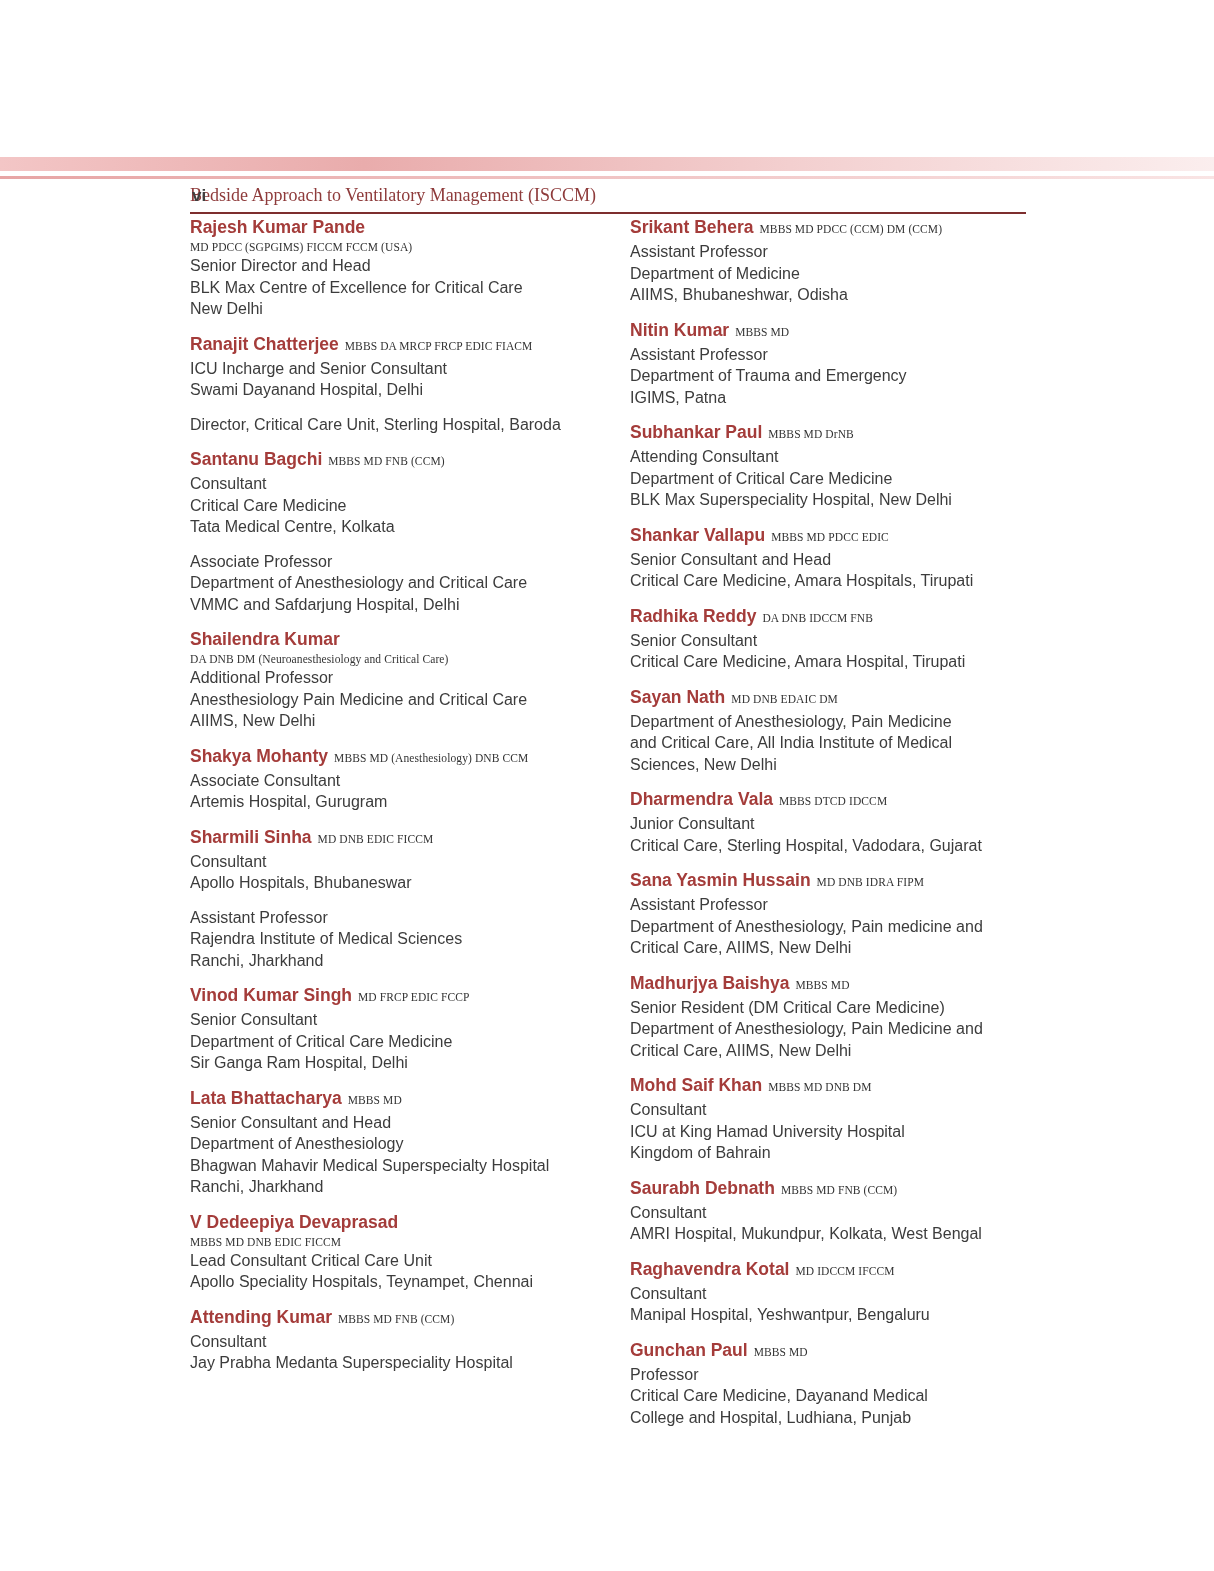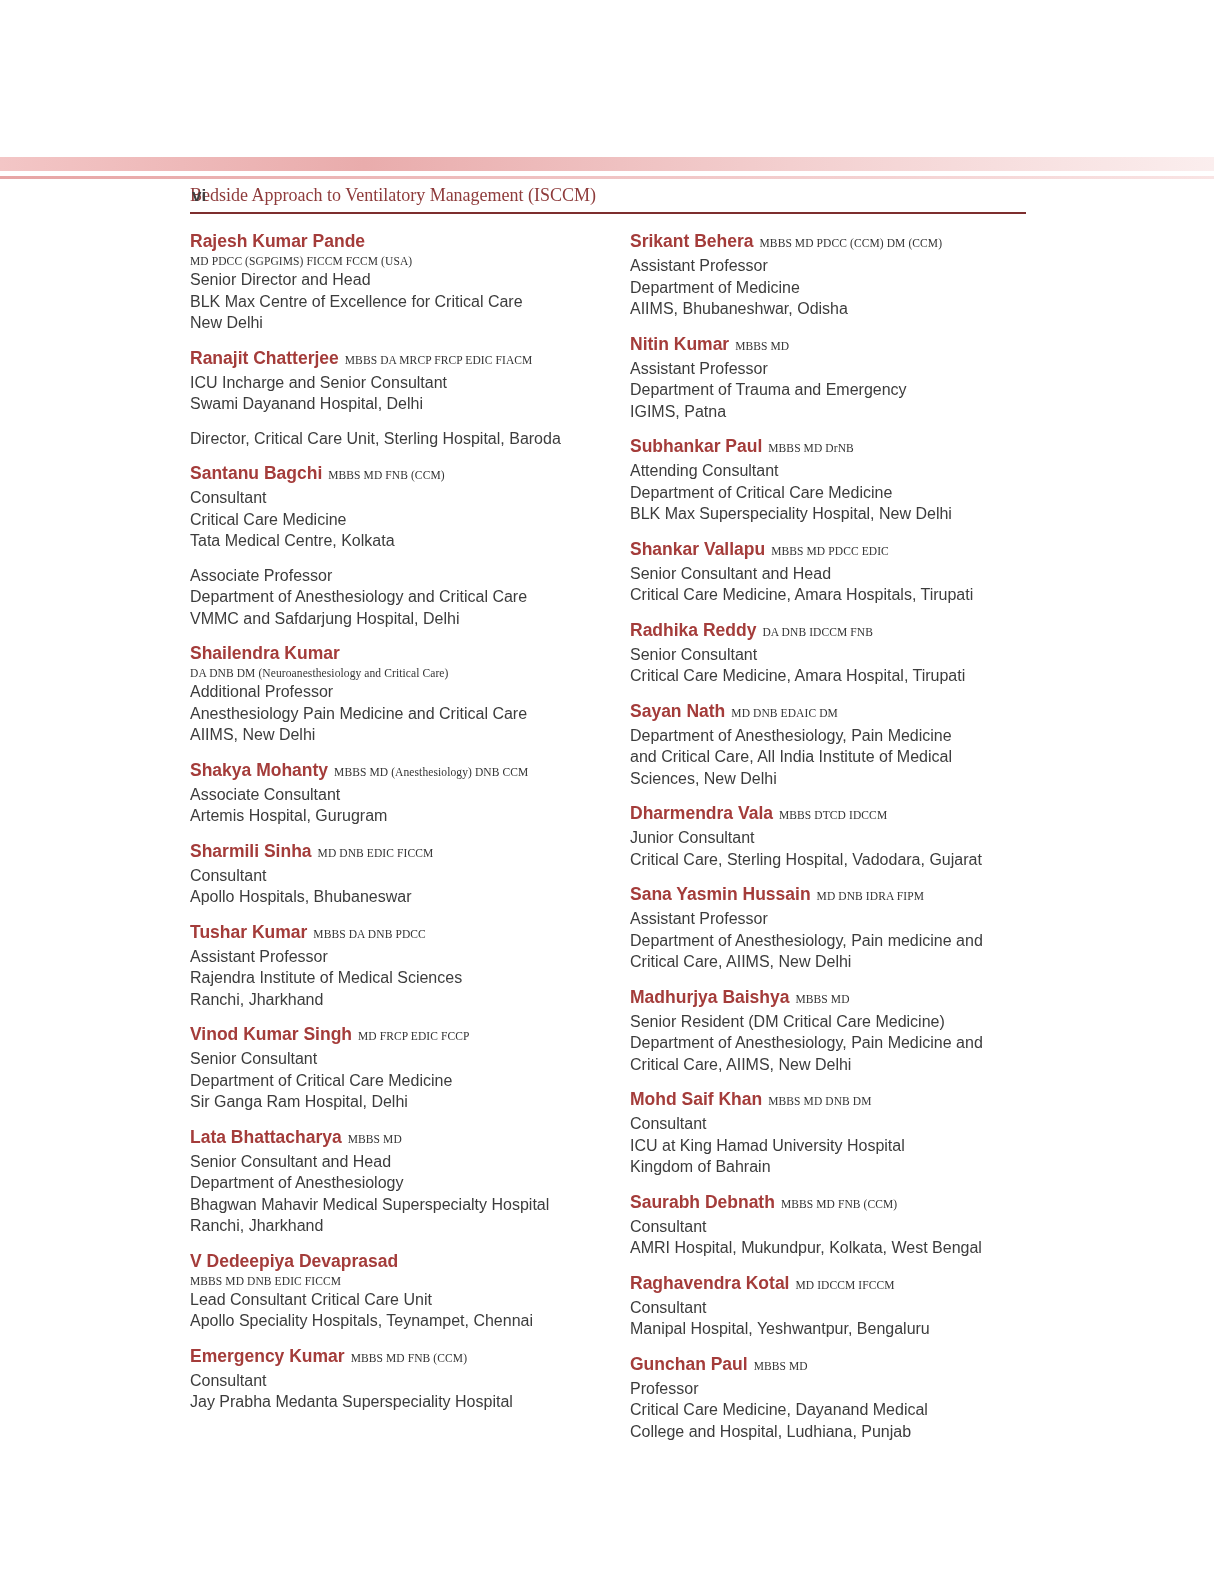--- a/index.html
+++ b/index.html
@@ -44,21 +44,21 @@
     padding-top: 1px;
   }
   .header-rule {
     height: 2px;
     background: var(--rule-color, #7d2e2e);
     margin-top: 4px;
   }
   .columns {
     display: flex;
     gap: 44px;
-    margin-top: 16px;
+    margin-top: 2px;
   }
   .col { width: 403px; }
   .entry { margin-bottom: 13px; }
   .name-line { line-height: 23px; }
   .entry-name {
     color: var(--name-color, #a43c3a);
     font-weight: 700;
     font-size: 17.5px;
   }
   .entry-creds {
@@ -133,21 +133,20 @@
             <div class="name-line"><span class="entry-name">Shakya Mohanty</span><span class="entry-creds">MBBS MD (Anesthesiology) DNB CCM</span></div>
             <div class="entry-line">Associate Consultant</div>
             <div class="entry-line">Artemis Hospital, Gurugram</div>
           </div>
           <div class="entry">
             <div class="name-line"><span class="entry-name">Sharmili Sinha</span><span class="entry-creds">MD DNB EDIC FICCM</span></div>
             <div class="entry-line">Consultant</div>
             <div class="entry-line">Apollo Hospitals, Bhubaneswar</div>
           </div>
           <div class="entry">
-            <div class="name-line"><span class="entry-name">Tushar Kumar</span><span class="entry-creds">MBBS DA DNB PDCC</span></div>
             <div class="entry-line">Assistant Professor</div>
             <div class="entry-line">Rajendra Institute of Medical Sciences</div>
             <div class="entry-line">Ranchi, Jharkhand</div>
           </div>
           <div class="entry">
             <div class="name-line"><span class="entry-name">Vinod Kumar Singh</span><span class="entry-creds">MD FRCP EDIC FCCP</span></div>
             <div class="entry-line">Senior Consultant</div>
             <div class="entry-line">Department of Critical Care Medicine</div>
             <div class="entry-line">Sir Ganga Ram Hospital, Delhi</div>
           </div>
@@ -158,21 +157,21 @@
             <div class="entry-line">Bhagwan Mahavir Medical Superspecialty Hospital</div>
             <div class="entry-line">Ranchi, Jharkhand</div>
           </div>
           <div class="entry">
             <div class="name-line"><span class="entry-name">V Dedeepiya Devaprasad</span></div>
             <div class="entry-creds creds-block">MBBS MD DNB EDIC FICCM</div>
             <div class="entry-line">Lead Consultant Critical Care Unit</div>
             <div class="entry-line">Apollo Speciality Hospitals, Teynampet, Chennai</div>
           </div>
           <div class="entry">
-            <div class="name-line"><span class="entry-name">Emergency Kumar</span><span class="entry-creds">MBBS MD FNB (CCM)</span></div>
+            <div class="name-line"><span class="entry-name">Attending Kumar</span><span class="entry-creds">MBBS MD FNB (CCM)</span></div>
             <div class="entry-line">Consultant</div>
             <div class="entry-line">Jay Prabha Medanta Superspeciality Hospital</div>
           </div>
         </div>
       <div class="col" id="col-right">
           <div class="entry">
             <div class="name-line"><span class="entry-name">Srikant Behera</span><span class="entry-creds">MBBS MD PDCC (CCM) DM (CCM)</span></div>
             <div class="entry-line">Assistant Professor</div>
             <div class="entry-line">Department of Medicine</div>
             <div class="entry-line">AIIMS, Bhubaneshwar, Odisha</div>

